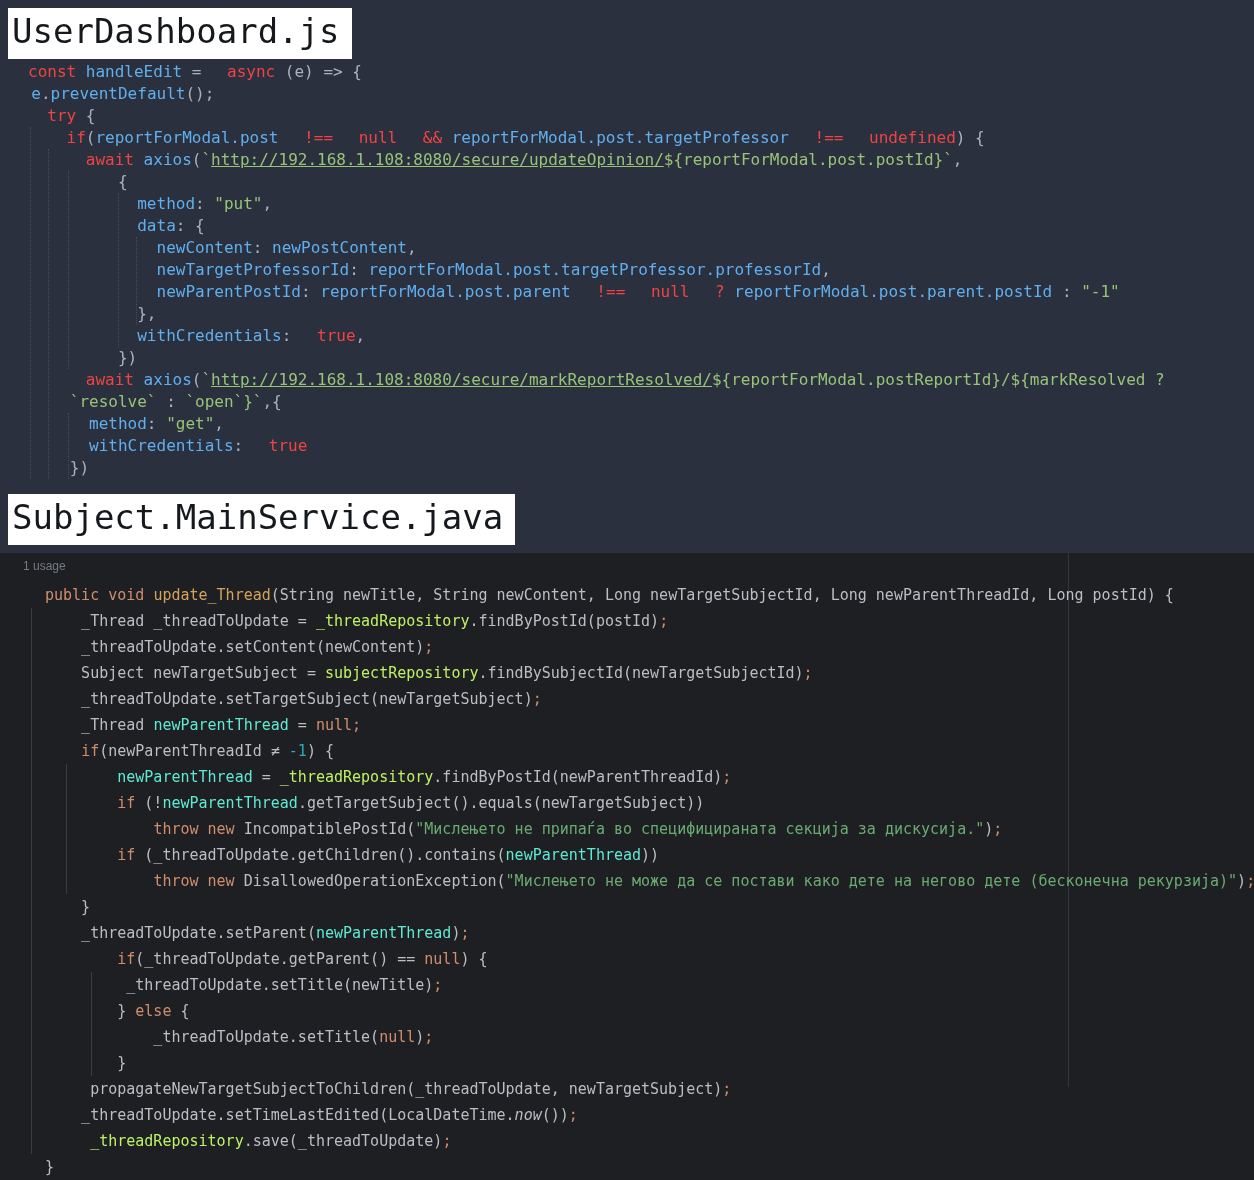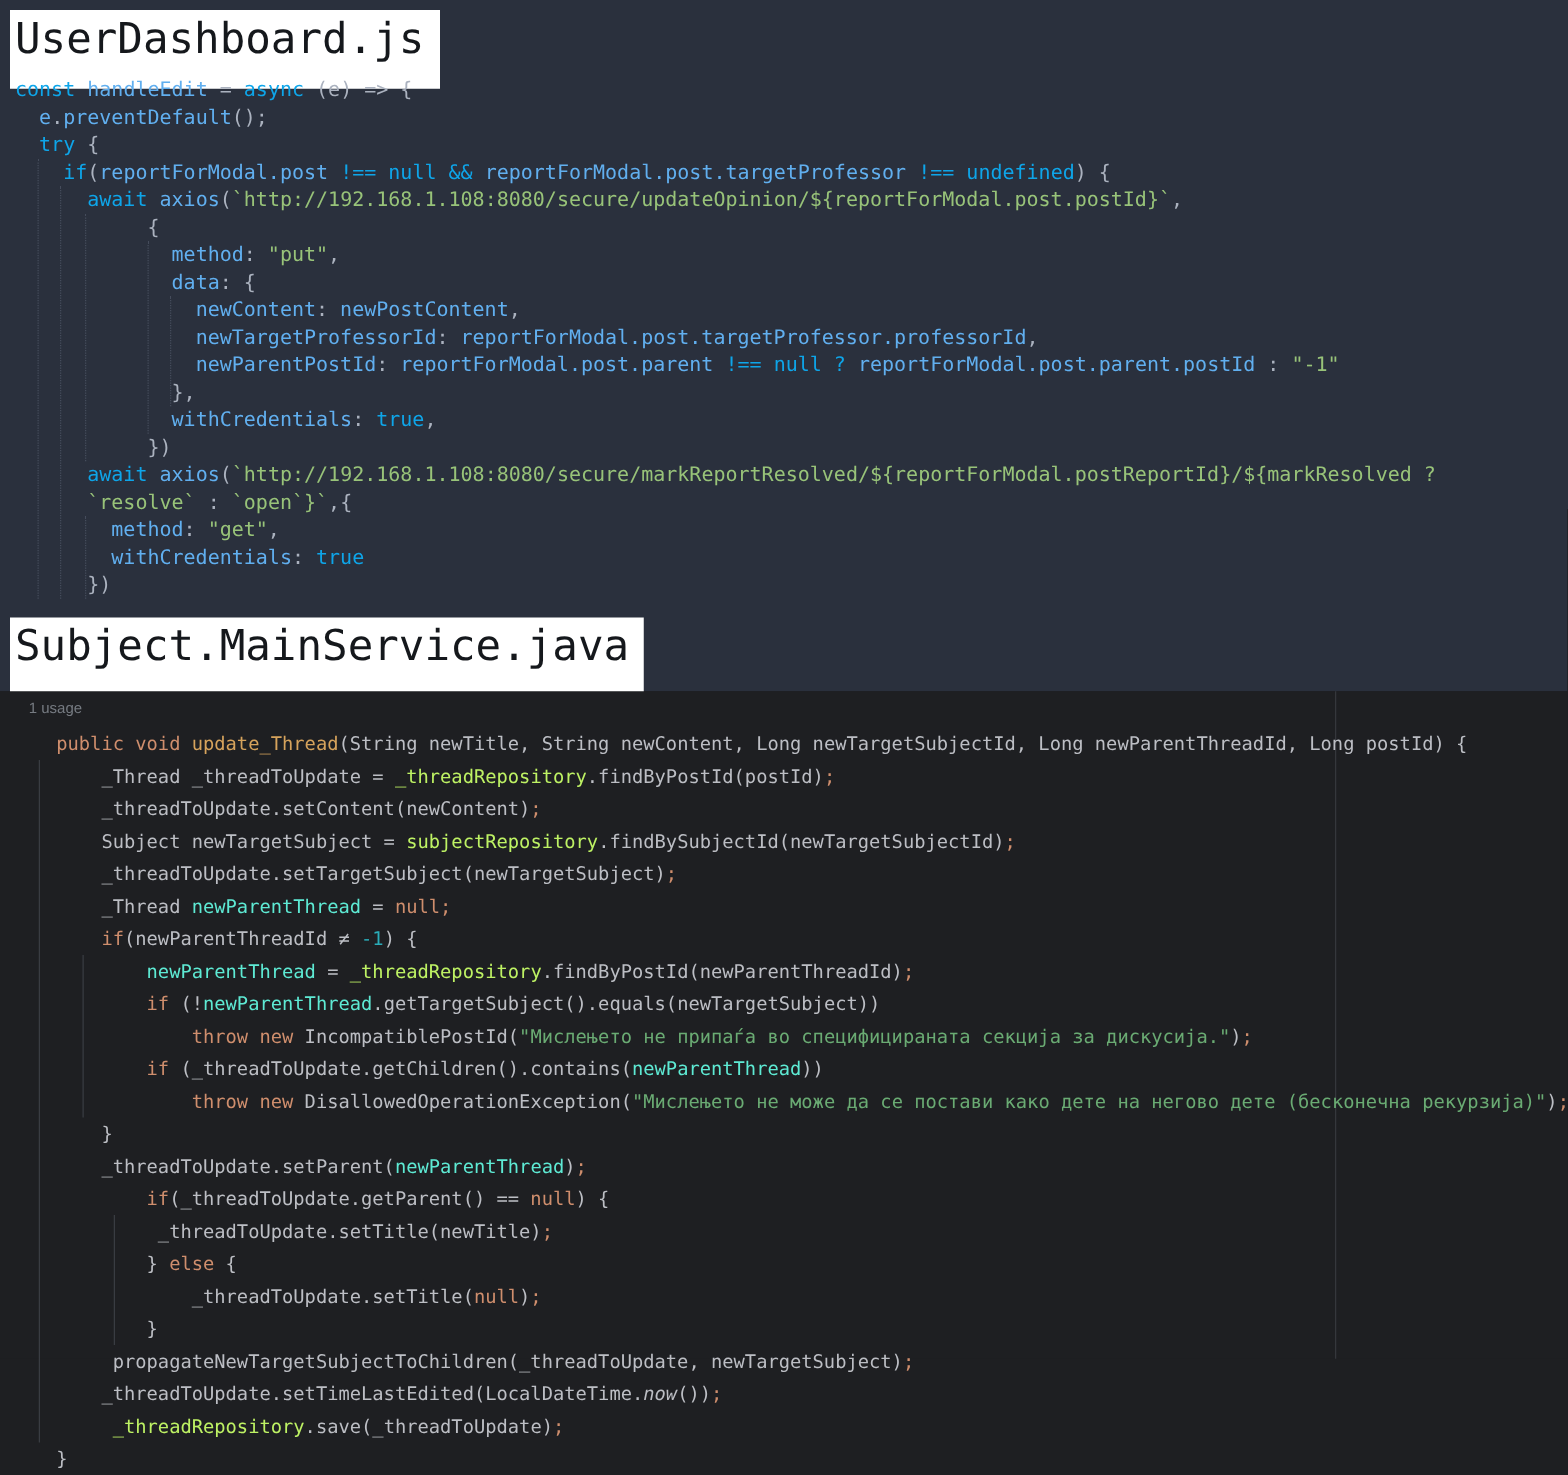--- a/index.html
+++ b/index.html
@@ -20,21 +20,21 @@
     background:#1e1f22;
   }
   .file-title {
     position:absolute;
     left:8px;
     background:#ffffff;
     color:#15181c;
     font-family:"DejaVu Sans Mono", monospace;
     font-size:34px;
     line-height:47px;
-    padding:0 12px 16px 4px;
+    padding:0 12px 4px 4px;
     white-space:nowrap;
   }
   .title-js   { top:8px; }
   .title-java { top:494px; }
 
   pre.code {
     position:absolute;
     white-space:pre;
     font-family:"DejaVu Sans Mono", monospace;
   }
@@ -48,25 +48,25 @@
   }
   .usage-hint {
     position:absolute;
     left:23px; top:6px;
     font-family:"Liberation Sans", sans-serif;
     font-size:12px;
     color:#767b82;
   }
 
   
-  .tok-k { color:#0ea5e9; }
+  .tok-k { color:#ef4444;margin-left:16px; }
   .tok-v { color:#61afef;text-align:right; }
   .tok-p { color:#abb2bf; }
   .tok-s { color:#98c379; }
-  .tok-u { color:#98c379; }
+  .tok-u { color:#98c379; text-decoration:underline; }
 
   
   .tok-jk { color:#cf8e6d; }
   .tok-jm { color:#d6a35c; }
   .tok-jf { color:#bef264; }
   .tok-jd { color:#bcbec4; }
   .tok-jg { color:#6aab73; }
   .tok-jn { color:#2aacb8; }
   .tok-ju { color:#5eead4; }
   .tok-ji { color:#bcbec4; font-style:italic; }

